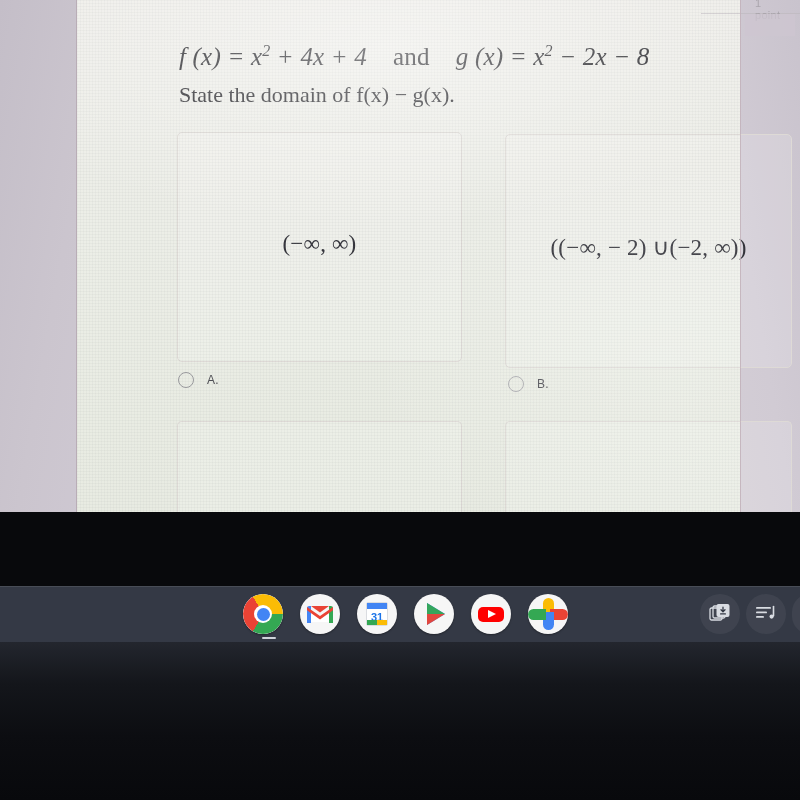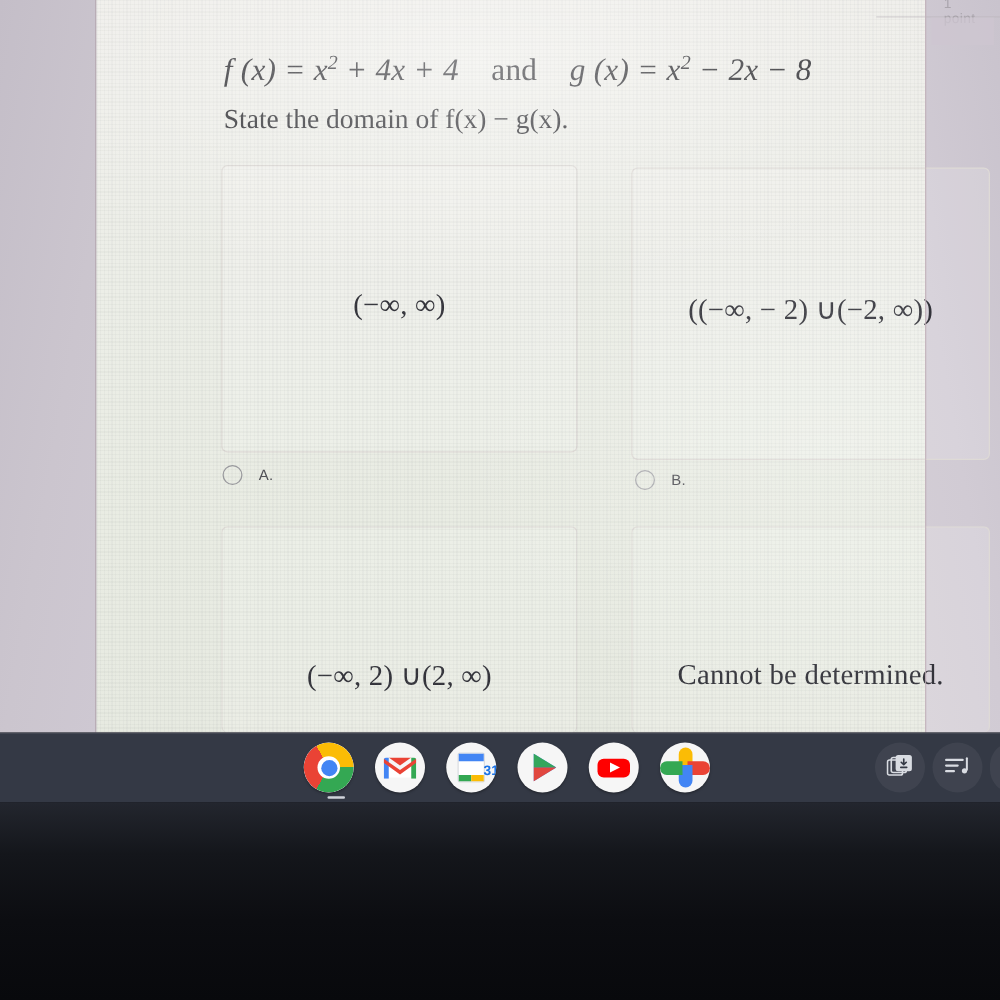--- a/index.html
+++ b/index.html
@@ -20,21 +20,21 @@
     height: 800px;
     overflow: hidden;
     background: #08090c;
   }
 
   
   .screen-area {
     position: absolute;
     left: 0; top: 0;
     width: 800px;
-    height: 586px;
+    height: 512px;
     background: #c7c1cb;
     overflow: hidden;
   }
   
   .margin-left {
     position: absolute;
     left: 0; top: 0;
     width: 76px; height: 586px;
     background: linear-gradient(100deg, #c4bec8 0%, #cbc5ce 60%, #cec8d2 100%);
   }
@@ -276,21 +276,20 @@
   .ic-cal .daynum {
     position: absolute;
     left: 0; top: 6px;
     width: 100%;
     text-align: center;
     font-family: "Liberation Sans", sans-serif;
     font-size: 11px;
     font-weight: bold;
     color: #1a73e8;
     line-height: 17px;
-    margin-left: 16px;
   }
   .ic-cal .c1 { position:absolute; left:0; bottom:0; width:50%; height:5px; background:#34a853; }
   .ic-cal .c2 { position:absolute; right:0; bottom:0; width:50%; height:5px; background:#fbbc05; }
 
   
   .ic-play .tri {
     position: absolute;
     left: 13px; top: 9px;
     width: 0; height: 0;
     border-top: 11px solid transparent;

